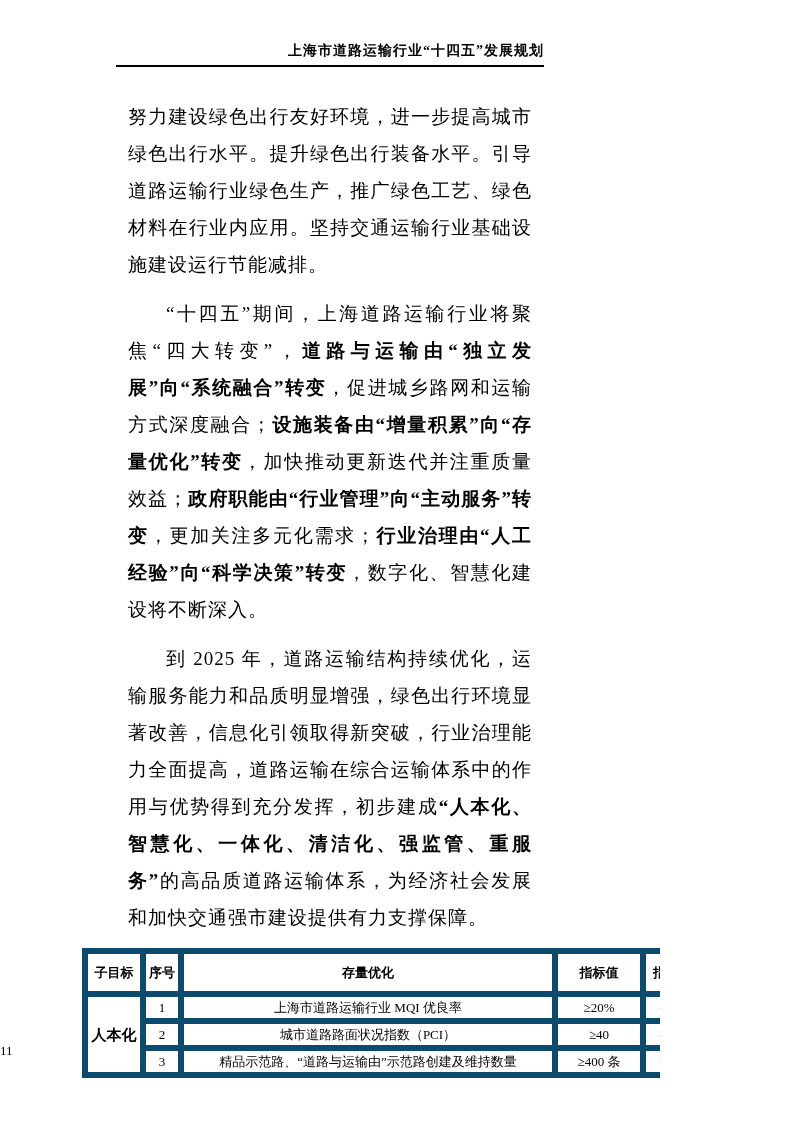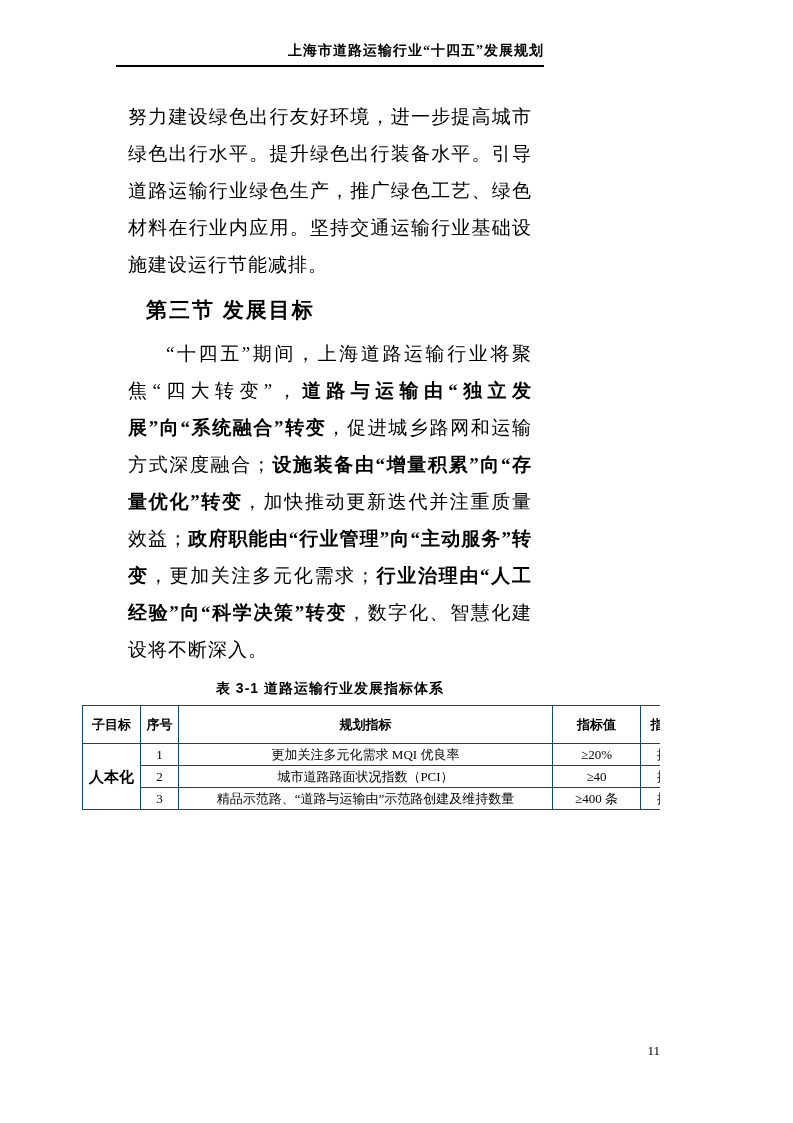--- a/index.html
+++ b/index.html
@@ -70,21 +70,21 @@
     font-family: "Liberation Sans", "DejaVu Sans", sans-serif;
   }
   table.indicators {
     width: 630px;
     margin-left: -34px; 
     border-collapse: collapse;
     table-layout: fixed;
   }
   table.indicators th,
   table.indicators td {
-    border: 1px solid #0c4a6e;
+    border: 6px solid #0c4a6e;
     text-align: center;
     vertical-align: middle;
     padding: 1px 2px;
     font-size: 13px;
     line-height: 16px;
     overflow: hidden;
   }
   table.indicators thead th {
     font-weight: bold;
     height: 35px;
@@ -95,64 +95,63 @@
     font-weight: bold;
     font-size: 15px;
     font-family: "Liberation Sans", "DejaVu Sans", sans-serif;
   }
   
   .page-number {
     position: absolute;
     left: 0;
     right: 0;
     bottom: 64px;
-    text-align: right;
+    text-align: left;
     font-size: 13px;
   }
 </style>
 </head>
 <body>
 
 <div class="page">
 
   <div class="header">
     <div class="header-title">上海市道路运输行业“十四五”发展规划</div>
   </div>
 
   <div class="body-block">
     <div id="flow">
         <p class="para"><span class="run">努力建设绿色出行友好环境，进一步提高城市绿色出行水平。提升绿色出行装备水平。引导道路运输行业绿色生产，推广绿色工艺、绿色材料在行业内应用。坚持交通运输行业基础设施建设运行节能减排。</span></p>
-        <h2 class="section-heading">第三节 发展目标</h2>
         <p class="para indent"><span class="run">“十四五”期间，上海道路运输行业将聚焦“四大转变”，</span><span class="run bold">道路与运输由“独立发展”向“系统融合”转变</span><span class="run">，促进城乡路网和运输方式深度融合；</span><span class="run bold">设施装备由“增量积累”向“存量优化”转变</span><span class="run">，加快推动更新迭代并注重质量效益；</span><span class="run bold">政府职能由“行业管理”向“主动服务”转变</span><span class="run">，更加关注多元化需求；</span><span class="run bold">行业治理由“人工经验”向“科学决策”转变</span><span class="run">，数字化、智慧化建设将不断深入。</span></p>
+        <p class="para indent"><span class="run">到 2025 年，道路运输结构持续优化，运输服务能力和品质明显增强，绿色出行环境显著改善，信息化引领取得新突破，行业治理能力全面提高，道路运输在综合运输体系中的作用与优势得到充分发挥，初步建成</span><span class="run bold">“人本化、智慧化、一体化、清洁化、强监管、重服务”</span><span class="run">的高品质道路运输体系，为经济社会发展和加快交通强市建设提供有力支撑保障。</span></p>
       </div>
 
-    <div class="table-caption">表 3-1 道路运输行业发展指标体系</div>
 
     <table class="indicators">
       <colgroup>
         <col style="width:58px">
         <col style="width:38px">
         <col style="width:374px">
         <col style="width:88px">
         <col style="width:72px">
       </colgroup>
       <thead>
         <tr id="thead-row">
             <th>子目标</th>
             <th>序号</th>
-            <th>规划指标</th>
+            <th>存量优化</th>
             <th>指标值</th>
             <th>指标属性</th>
           </tr>
       </thead>
       <tbody id="tbody">
           <tr>
             <td rowspan="3" class="group-name">人本化</td>
             <td>1</td>
-            <td>更加关注多元化需求 MQI 优良率</td>
+            <td>上海市道路运输行业 MQI 优良率</td>
             <td>≥20%</td>
             <td>控制性</td>
           </tr>
           <tr>
             <td>2</td>
             <td>城市道路路面状况指数（PCI）</td>
             <td>≥40</td>
             <td>控制性</td>
           </tr>
           <tr>

